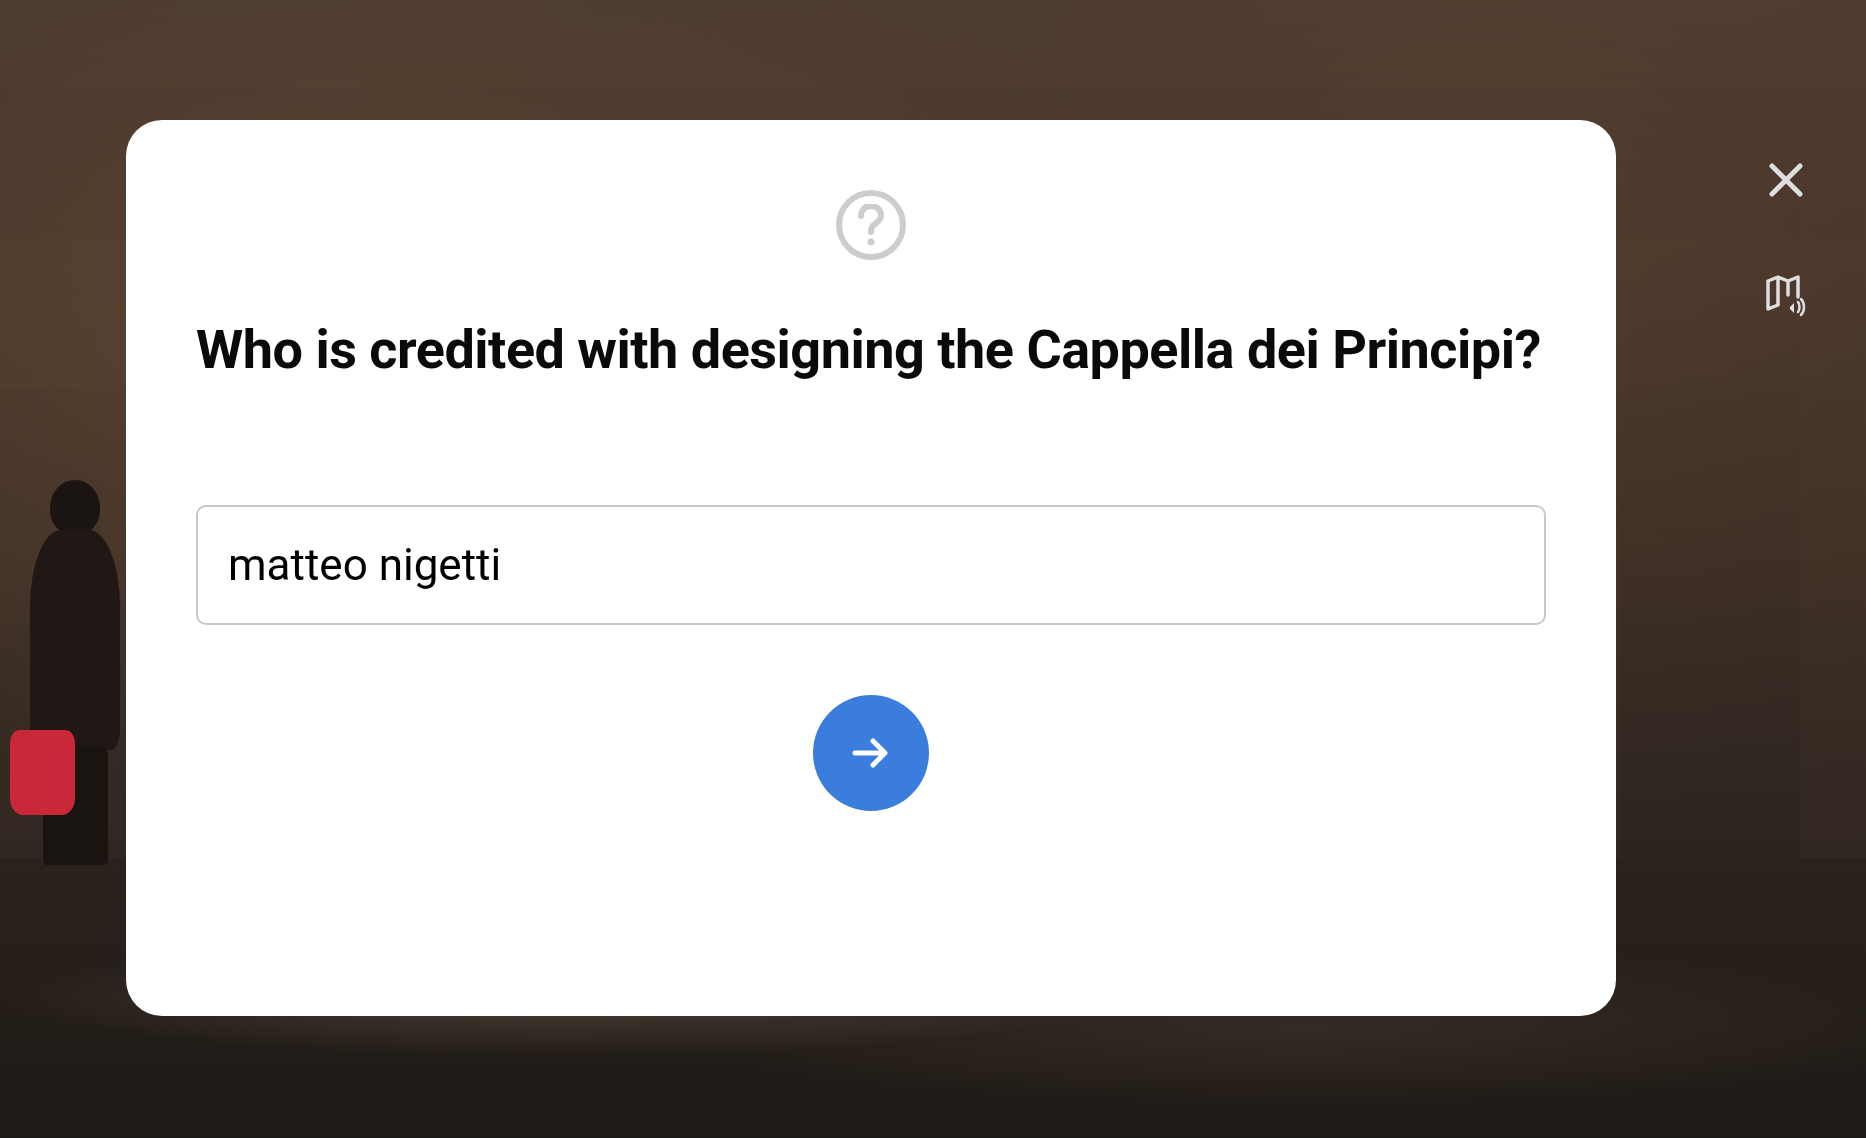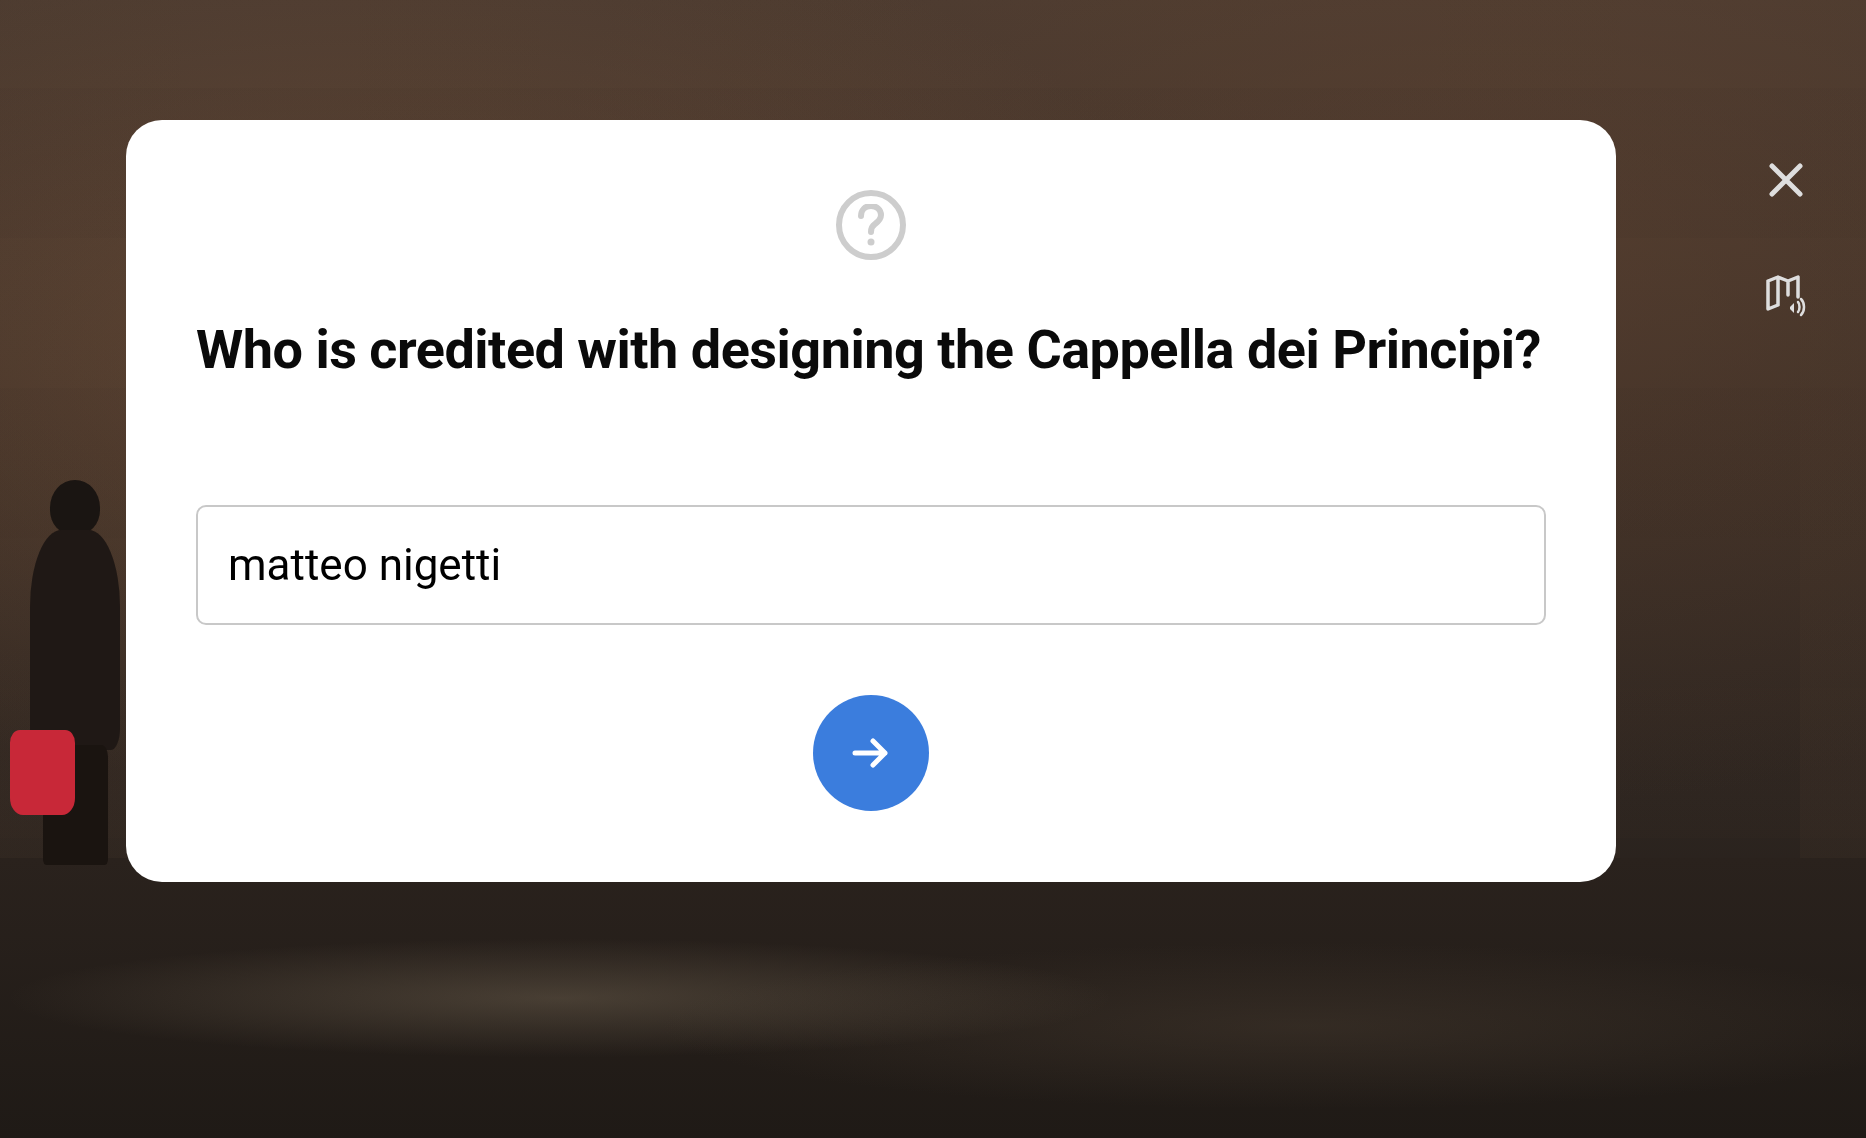--- a/index.html
+++ b/index.html
@@ -94,21 +94,21 @@
       height: 85px;
       background: #c82838;
       border-radius: 15% 15% 20% 20%;
     }
     
     .modal-card {
       position: absolute;
       top: 120px;
       left: 126px;
       width: 1490px;
-      height: 762px;
+      height: 896px;
       background: #ffffff;
       border-radius: 36px;
       padding: 70px 70px 60px 70px;
       display: flex;
       flex-direction: column;
       align-items: center;
     }
     
     .question-icon-wrapper {
       width: 70px;

